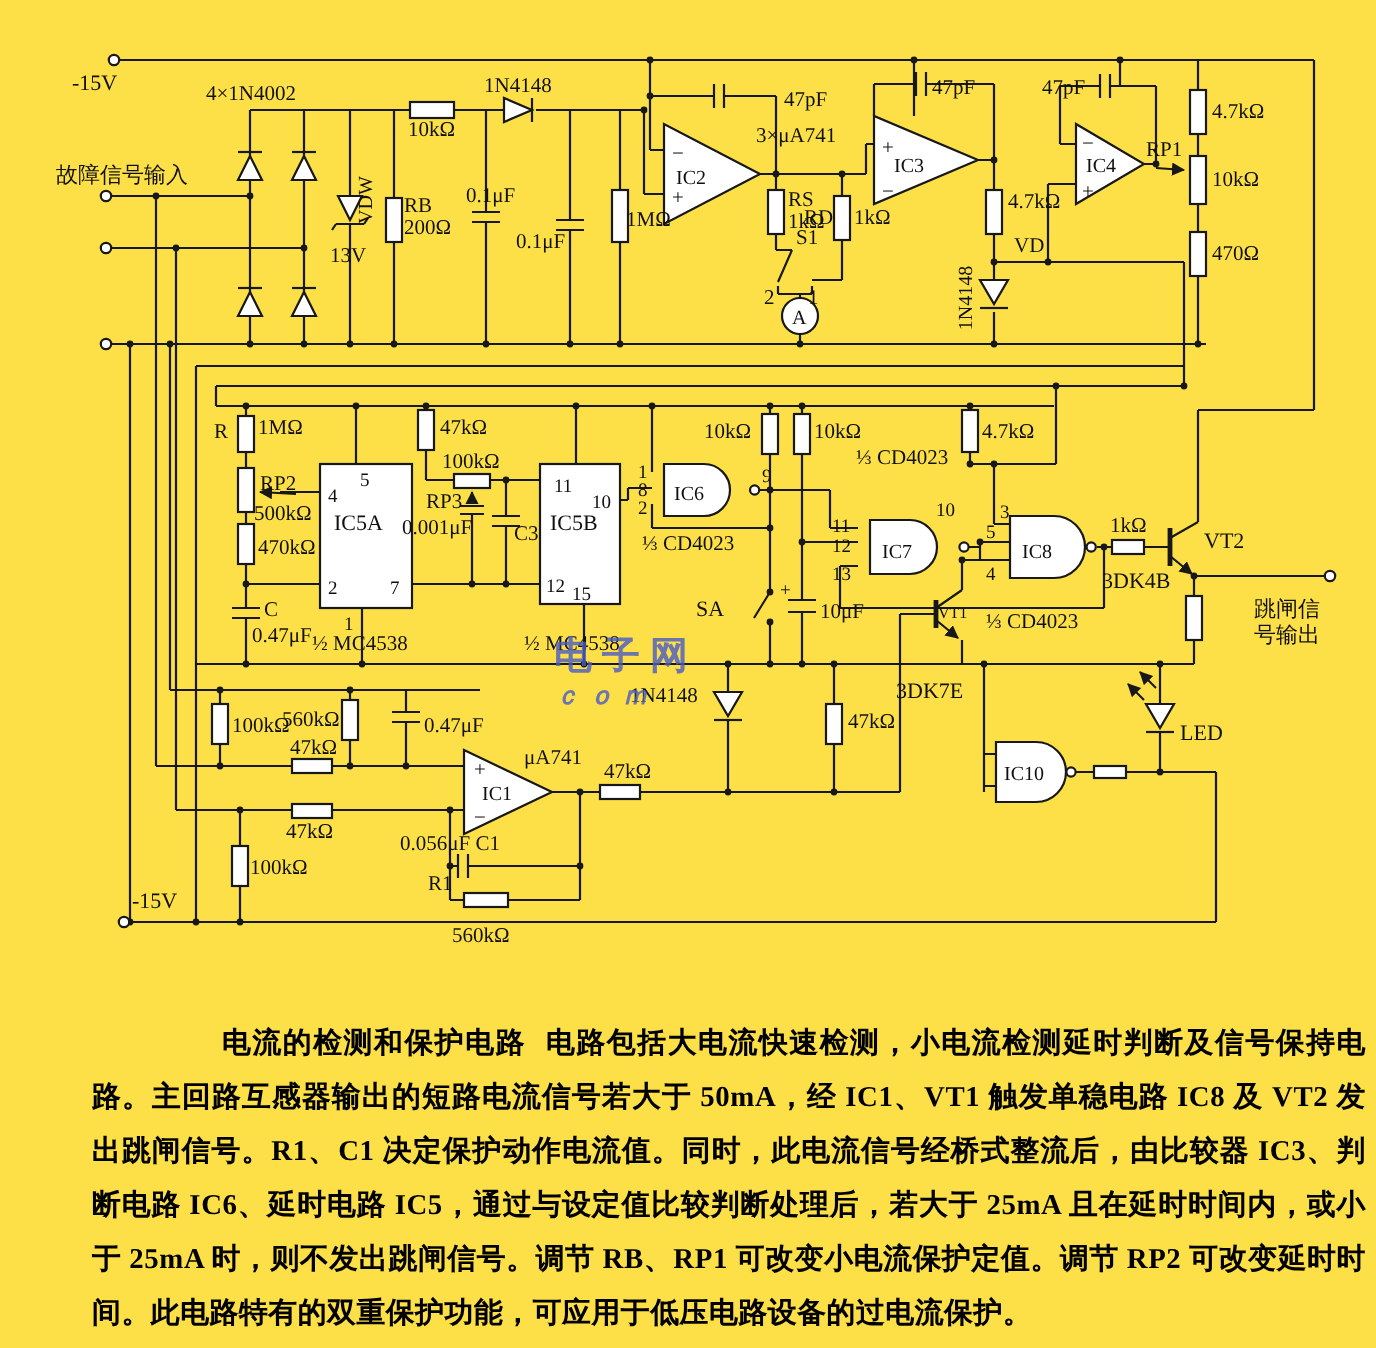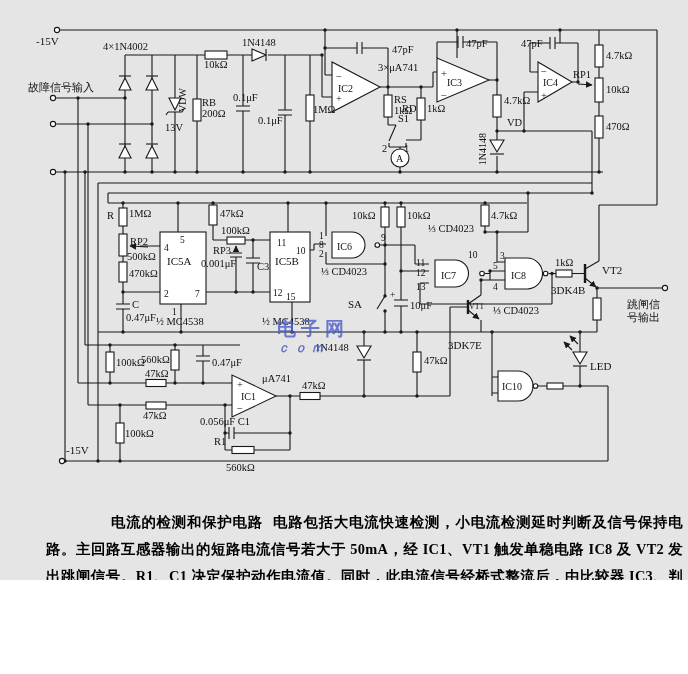--- a/index.html
+++ b/index.html
@@ -1,16 +1,16 @@
 <!DOCTYPE html>
 <html><head>
 <meta charset="utf-8">
 <style>
   html,body{margin:0;padding:0;background:#fff;}
-  .page{position:relative;width:688px;height:580px;background:#e5e5e5;overflow:hidden;
+  .page{position:relative;width:688px;height:674px;background:#fde047;overflow:hidden;
         font-family:"Liberation Serif",serif;}
   svg{position:absolute;left:0;top:0;}
   svg text{font-family:"Liberation Serif",serif;font-size:10.5px;fill:#101010;}
   svg text.tk{font-size:11px;}
   svg text.tp{font-size:9.5px;}
   svg text.tt{font-size:8px;}
   svg text.tv{font-size:10px;}
   .w{fill:none;stroke:#181818;stroke-width:1.1;}
   .cp{fill:#ffffff;stroke:#181818;stroke-width:1.1;}
   .bb{stroke:#181818;stroke-width:2.4;fill:none;}

